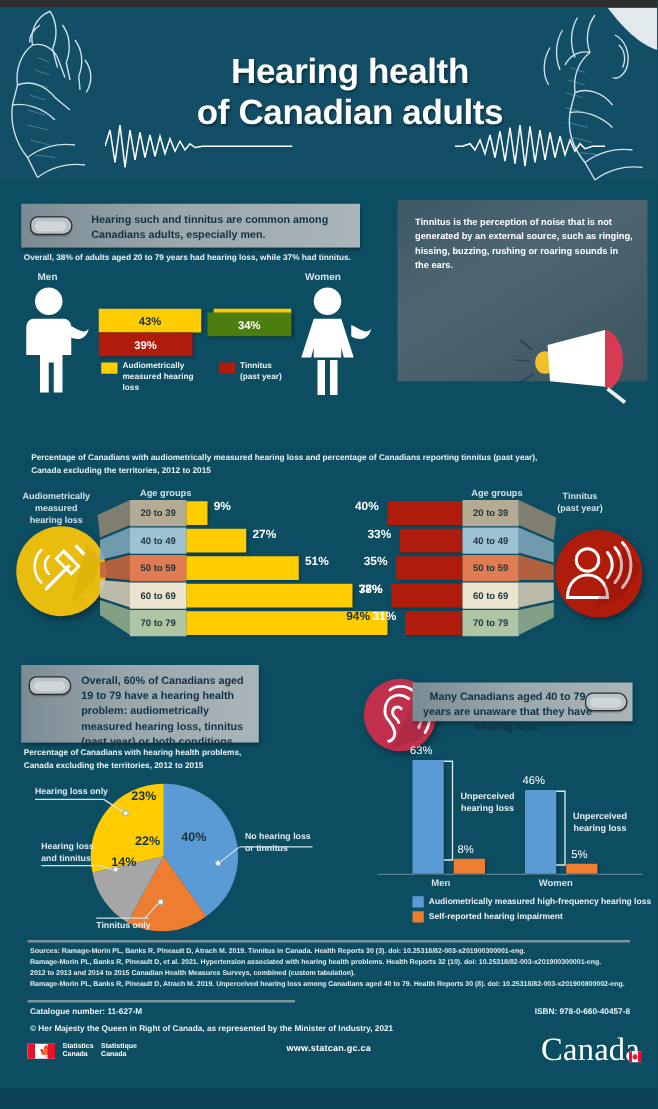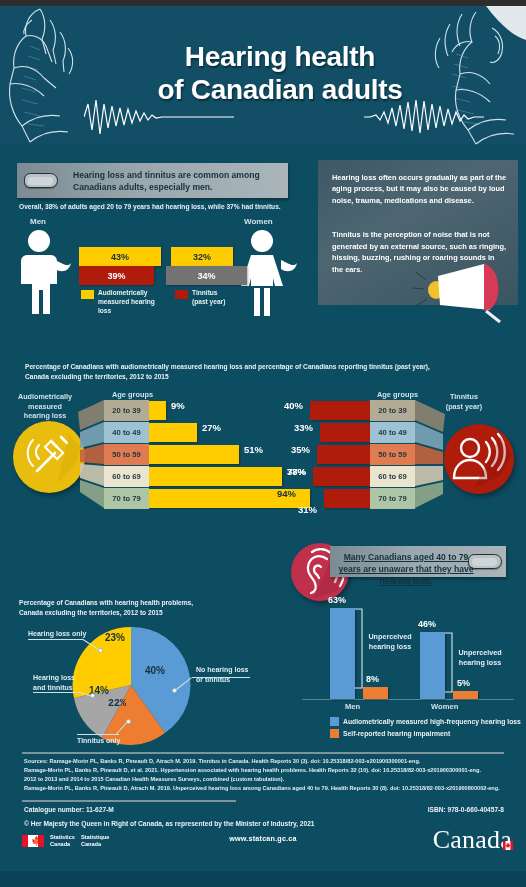--- a/index.html
+++ b/index.html
@@ -100,30 +100,30 @@
     position:absolute; border-radius:50%; display:flex; align-items:center; justify-content:center;
     box-shadow:2px 3px 5px rgba(0,0,0,.35);
   }
 
   
   .sec3-callout { left:17px; top:532px; width:190px; height:62px; }
   .sec3-callout .ctext { position:absolute; left:48px; top:6px; width:136px; }
   .sec3-callout .pin { left:6px; top:9px; }
 
   .sec4-callout { left:330px; top:546px; width:176px; height:31px; }
-  .sec4-callout .ctext { position:absolute; left:6px; top:5px; width:140px; text-align:center;text-decoration:underline; }
+  .sec4-callout .ctext { position:absolute; left:6px; top:5px; width:140px; text-align:center; }
   .sec4-callout .pin { right:4px; top:8px; }
 
   .pielabel { position:absolute; font-size:7px; font-weight:bold; color:#dcebf1; line-height:1.4; }
   .pieval { position:absolute; font-size:10px; font-weight:bold; color:#16313c; }
   .leader { position:absolute; background:#cfe0e7; }
   .dot { position:absolute; width:5px; height:5px; border-radius:50%; background:#fff; border:1px solid #9fb6bf; }
 
   .vbar { position:absolute; box-shadow:1px 1px 2px rgba(0,0,0,.35); }
-  .vval { position:absolute; font-size:9px; font-weight:bold; color:#ffffff; }
+  .vval { position:absolute; font-size:9px; font-weight:normal; color:#ffffff; }
   .vcat { position:absolute; font-size:7.6px; font-weight:bold; color:#cfe2ea; }
   .brkt-lbl { position:absolute; font-size:7.2px; font-weight:bold; color:#e6f0f4; line-height:1.35; text-align:center; }
   .legend2 { position:absolute; font-size:6.8px; font-weight:bold; color:#e9f1f4; }
   .sw2 { position:absolute; width:9px; height:9px; }
   .baseline { position:absolute; height:1px; background:rgba(180,205,215,.45); }
 
   
   .rule { position:absolute; height:1.5px; background:#7d949d; }
   .src { position:absolute; font-size:5.6px; line-height:1.62; color:#e2edf1; font-weight:bold; }
   .src b { font-weight:bold; }
@@ -204,21 +204,21 @@
     </div>
 
     <div class="hdr-title">
       <span>Hearing health</span>
       <span class="l2">of Canadian adults</span>
     </div>
   </div>
 
   <div class="callout sec1-callout">
     <div class="pin"></div>
-    <div class="ctext" style="width:205px;">Hearing loss and tinnitus are common among Canadians adults, especially men.</div>
+    <div class="ctext" style="width:205px;">Hearing such and tinnitus are common among Canadians adults, especially men.</div>
   </div>
   <div class="subcap" style="left:19px;top:202px;width:270px;">Overall, 38% of adults aged 20 to 79 years had hearing loss, while 37% had tinnitus.</div>
 
   <div class="genderlabel" style="left:30px;top:217px;">Men</div>
   <div class="genderlabel" style="left:244px;top:217px;">Women</div>
 
   <div class="person" style="left:13px;top:228px;width:64px;height:88px;">
     <svg viewBox="0 0 64 88" width="64" height="88">
       <g fill="#ffffff">
         <circle cx="26" cy="13" r="11"></circle>
@@ -241,38 +241,37 @@
 
   <div class="bar1" style="left:79px;top:247px;width:82px;height:19px;background:#ffcc00;">
     <span>43%</span>
   </div>
   <div class="bar1 red" style="left:79px;top:266px;width:75px;height:19px;background:#b01c0c;">
     <span>39%</span>
   </div>
   <div class="bar1" style="left:171px;top:247px;width:62px;height:19px;background:#ffcc00;">
     <span>32%</span>
   </div>
-  <div class="bar1 red" style="left:166px;top:266px;width:81px;height:19px;background:#737373;">
+  <div class="bar1 red" style="left:166px;top:250px;width:67px;height:19px;background:#4d7c0f;">
     <span>34%</span>
   </div>
 
   <div class="swatch" style="left:81px;top:290px;background:#ffcc00;"></div>
   <div class="legend1" style="left:98px;top:289px;width:70px;">
     <span>Audiometrically</span><br>
     <span>measured hearing loss</span>
   </div>
   <div class="swatch" style="left:175px;top:290px;background:#b01c0c;"></div>
   <div class="legend1" style="left:192px;top:289px;width:60px;">
     <span>Tinnitus</span><br>
     <span>(past year)</span>
   </div>
 
   <div class="bubble">
     <div class="bubble-txt">
-      <p>Hearing loss often occurs gradually as part of the aging process, but it may also be caused by loud noise, trauma, medications and disease.</p>
       <p>Tinnitus is the perception of noise that is not generated by an external source, such as ringing, hissing, buzzing, rushing or roaring sounds in the ears.</p>
     </div>
   </div>
   <div class="megaphone">
     <svg viewBox="0 0 95 62" width="95" height="62">
       <g stroke="#1b3f4f" stroke-width="1" fill="none">
         <path d="M6 10 L16 18 M2 26 L14 27 M6 44 L17 37"></path>
       </g>
       <ellipse cx="26" cy="28" rx="8" ry="9" fill="#f0c12b"></ellipse>
       <path d="M28 14 L74 2 L80 48 L30 43 Z" fill="#ffffff"></path>
@@ -360,53 +359,57 @@
   <div class="hbar" style="left:320px;top:423px;width:50px;background:#b01c0c;"></div>
   <div class="hval" style="left:294px;top:422px;">33%</div>
 
   <div class="hbar" style="left:317px;top:445px;width:53px;background:#b01c0c;"></div>
   <div class="hval" style="left:291px;top:444px;text-align:center;">35%</div>
 
   <div class="hbar" style="left:313px;top:467px;width:57px;background:#b01c0c;"></div>
   <div class="hval" style="left:287px;top:466px;">38%</div>
 
   <div class="hbar" style="left:324px;top:489px;width:46px;background:#b01c0c;"></div>
-  <div class="hval" style="left:298px;top:488px;margin-top:16px;">31%</div>
+  <div class="hval" style="left:298px;top:488px;">31%</div>
 
   <div class="ageband" style="left:370px;top:400px;background:#b3ab94;">20 to 39</div>
   <div class="ageband" style="left:370px;top:422px;background:#9cc2d4;">40 to 49</div>
   <div class="ageband" style="left:370px;top:444px;background:#e07b52;">50 to 59</div>
   <div class="ageband" style="left:370px;top:466px;background:#ebe4cf;">60 to 69</div>
   <div class="ageband" style="left:370px;top:488px;background:#aec5a6;">70 to 79</div>
 
   <svg style="position:absolute;left:415px;top:398px;width:32px;height:116px;">
     <path d="M0 2 L0 22 L28 34 L30 16 Z" fill="#8d8470" opacity=".9"></path>
     <path d="M0 24 L0 44 L28 52 L28 36 Z" fill="#7ba4b8" opacity=".9"></path>
     <path d="M0 46 L0 66 L28 66 L28 54 Z" fill="#c4643d" opacity=".9"></path>
     <path d="M0 68 L0 88 L28 82 L28 68 Z" fill="#cfc8b2" opacity=".9"></path>
     <path d="M0 90 L0 110 L28 96 L28 84 Z" fill="#90a889" opacity=".9"></path>
   </svg>
 
+  <div class="callout sec3-callout">
+    <div class="pin"></div>
+    <div class="ctext">Overall, 60% of Canadians aged 19 to 79 have a hearing health problem: audiometrically measured hearing loss, tinnitus (past year) or both conditions.</div>
+  </div>
   <div class="subcap" style="left:19px;top:598px;width:230px;">Percentage of Canadians with hearing health problems,</div>
   <div class="subcap" style="left:19px;top:608px;width:230px;">Canada excluding the territories, 2012 to 2015</div>
 
   <svg style="position:absolute;left:69px;top:623px;width:124px;height:124px;">
     <ellipse cx="62" cy="66" rx="58" ry="56" fill="#0a3d50" opacity=".5"></ellipse>
 
     <path d="M62 62 L62 4 A58 58 0 0 1 96 110 Z" fill="#5b9bd5"></path>
 
     <path d="M62 62 L96 110 A58 58 0 0 1 33 115 Z" fill="#ed7d31"></path>
 
     <path d="M62 62 L33 115 A58 58 0 0 1 5 75 Z" fill="#a6a6a6"></path>
 
     <path d="M62 62 L5 75 A58 58 0 0 1 62 4 Z" fill="#ffcc00"></path>
   </svg>
 
   <div class="pieval" style="left:145px;top:665px;">40%</div>
-  <div class="pieval" style="left:108px;top:698px;font-family:Liberation Mono, monospace;">22%</div>
+  <div class="pieval" style="left:108px;top:668px;">22%</div>
   <div class="pieval" style="left:89px;top:685px;">14%</div>
   <div class="pieval" style="left:105px;top:632px;">23%</div>
 
   <div class="pielabel" style="left:28px;top:629px;width:60px;">Hearing loss only</div>
   <div class="leader" style="left:28px;top:639px;width:55px;height:1px;"></div>
   <div class="leader" style="left:83px;top:639px;width:22px;height:1px;transform:rotate(33deg);transform-origin:left center;"></div>
   <div class="dot" style="left:98px;top:648px;"></div>
 
   <div class="pielabel" style="left:33px;top:673px;width:52px;">Hearing loss and tinnitus</div>
   <div class="leader" style="left:33px;top:692px;width:48px;height:1px;"></div>

